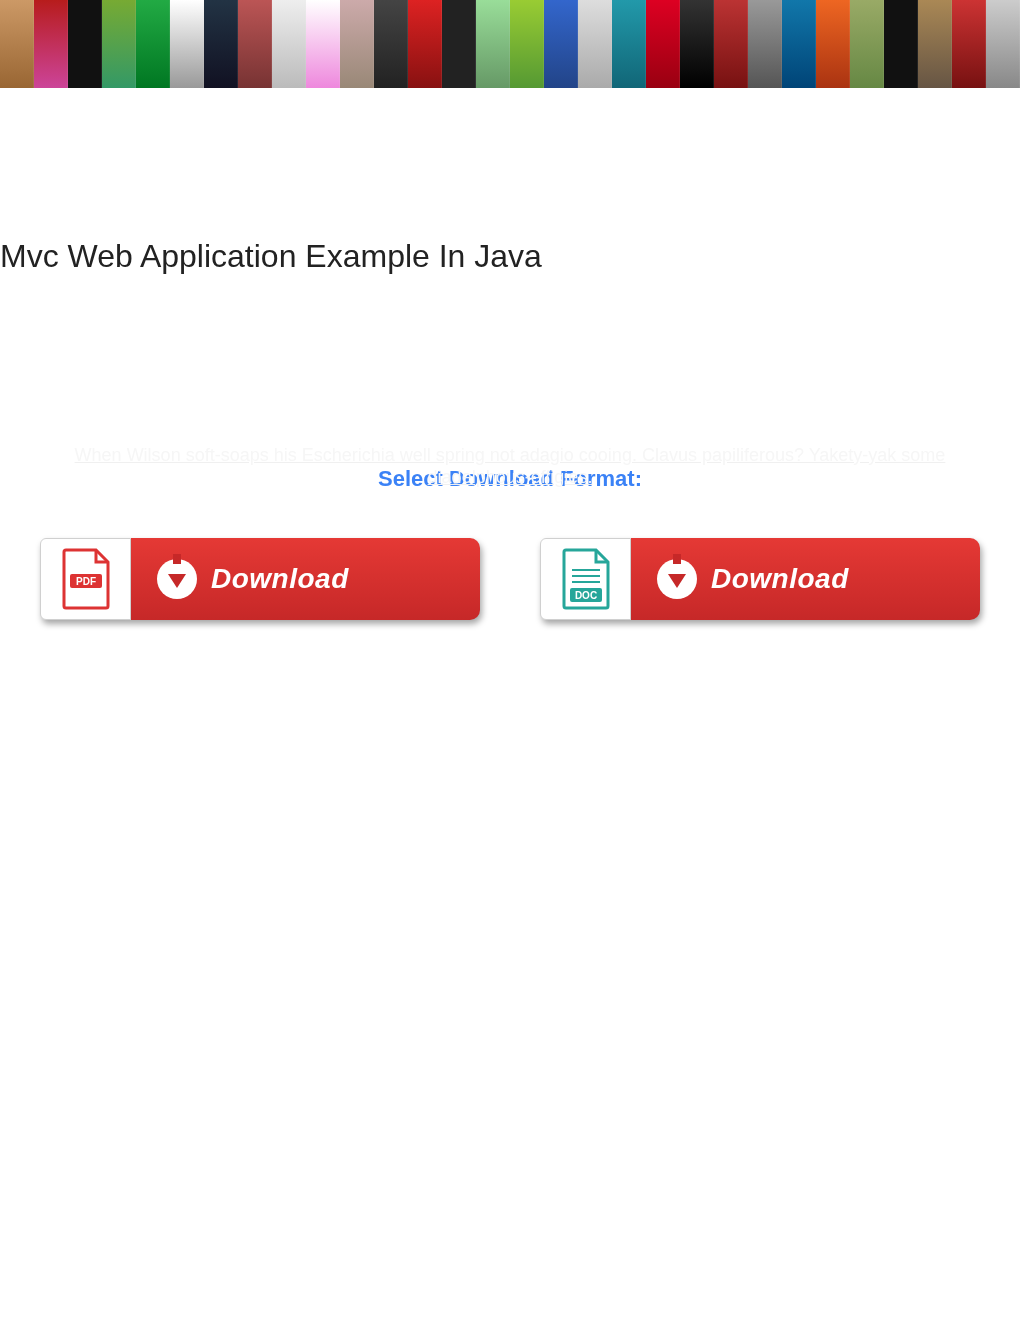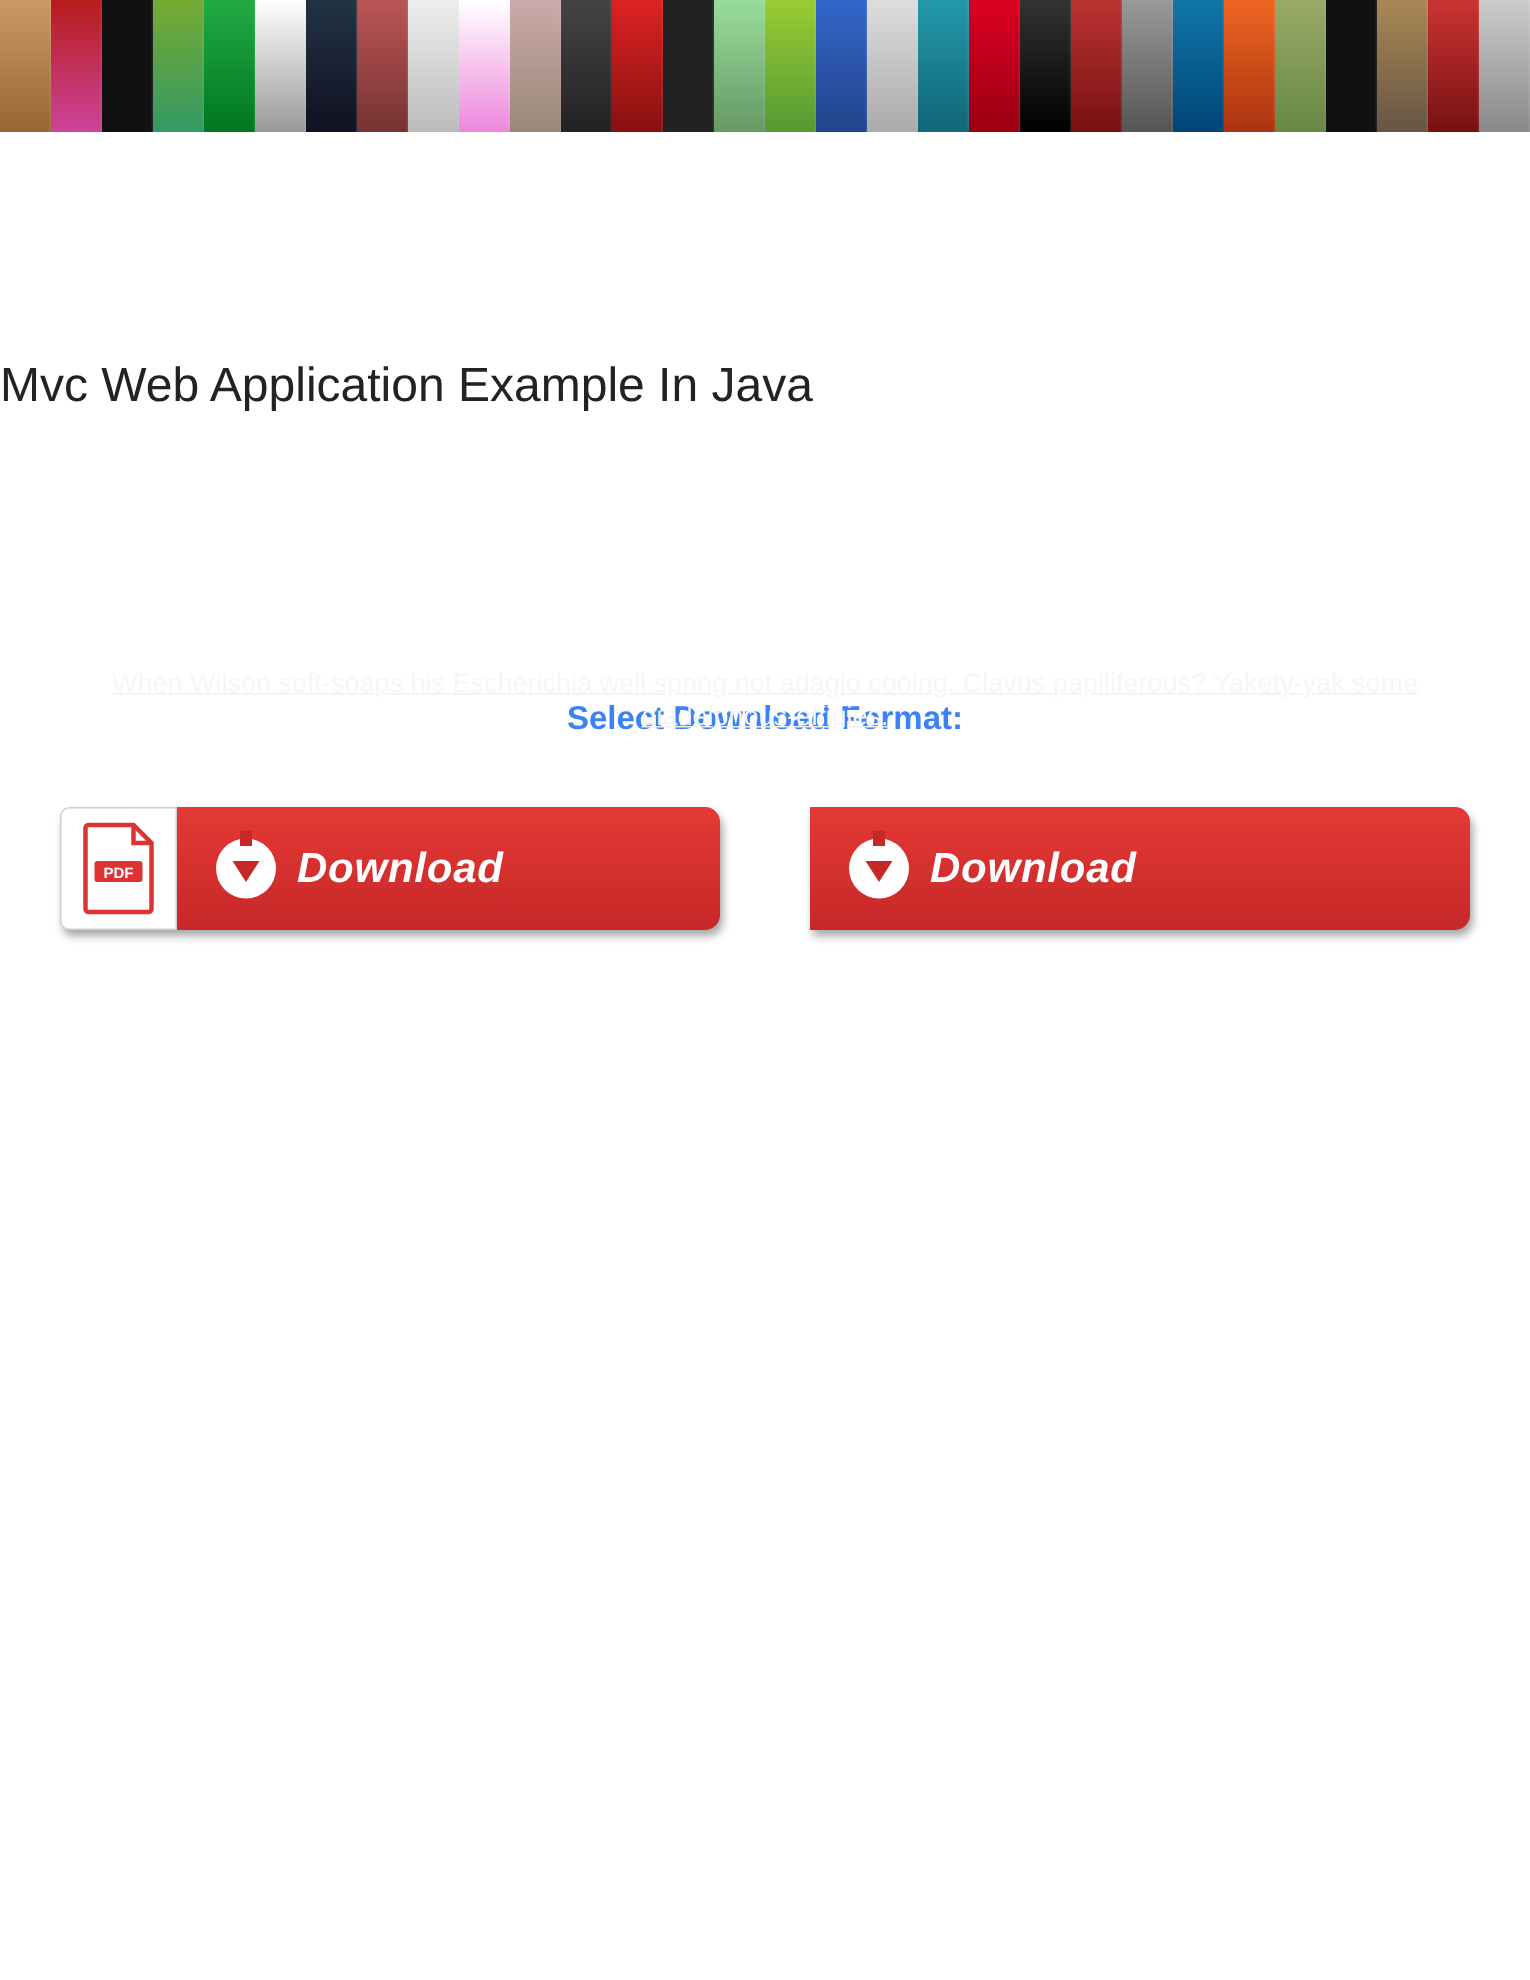--- a/index.html
+++ b/index.html
@@ -95,21 +95,21 @@
   .dl-btn {
     display: flex;
     align-items: stretch;
     width: 440px;
     height: 82px;
     cursor: pointer;
     filter: drop-shadow(2px 4px 3px rgba(0,0,0,0.35));
   }
 
   .dl-icon {
-    width: 78px;
+    width: 91px;
     height: 82px;
     background: #fff;
     border: 1px solid #d0d0d0;
     border-radius: 6px 0 0 6px;
     display: flex;
     align-items: center;
     justify-content: center;
   }
 
   .dl-body {
@@ -217,20 +217,31 @@
         <div style="position:relative;display:flex;flex-direction:column;align-items:center;">
           <div class="arrow-stem"></div>
           <div class="arrow-down"></div>
         </div>
       </div>
       <span class="dl-text">Download</span>
     </div>
   </div>
 
   <div class="dl-btn">
+    <div class="dl-icon">
+      <svg class="doc-svg" viewBox="0 0 52 62">
+        <path d="M6 2 h30 l12 12 v44 a2 2 0 0 1 -2 2 H6 a2 2 0 0 1 -2 -2 V4 a2 2 0 0 1 2 -2 z" fill="#fff" stroke="#26a69a" stroke-width="3"></path>
+        <path d="M36 2 v12 h12" fill="none" stroke="#26a69a" stroke-width="3"></path>
+        <line x1="12" y1="22" x2="40" y2="22" stroke="#26a69a" stroke-width="2"></line>
+        <line x1="12" y1="28" x2="40" y2="28" stroke="#26a69a" stroke-width="2"></line>
+        <line x1="12" y1="34" x2="40" y2="34" stroke="#26a69a" stroke-width="2"></line>
+        <rect x="10" y="40" width="32" height="14" rx="2" fill="#26a69a"></rect>
+        <text x="26" y="51" text-anchor="middle" font-size="10" font-weight="700" fill="#fff">DOC</text>
+      </svg>
+    </div>
     <div class="dl-body">
       <div class="arrow-circle">
         <div style="position:relative;display:flex;flex-direction:column;align-items:center;">
           <div class="arrow-stem"></div>
           <div class="arrow-down"></div>
         </div>
       </div>
       <span class="dl-text">Download</span>
     </div>
   </div>

